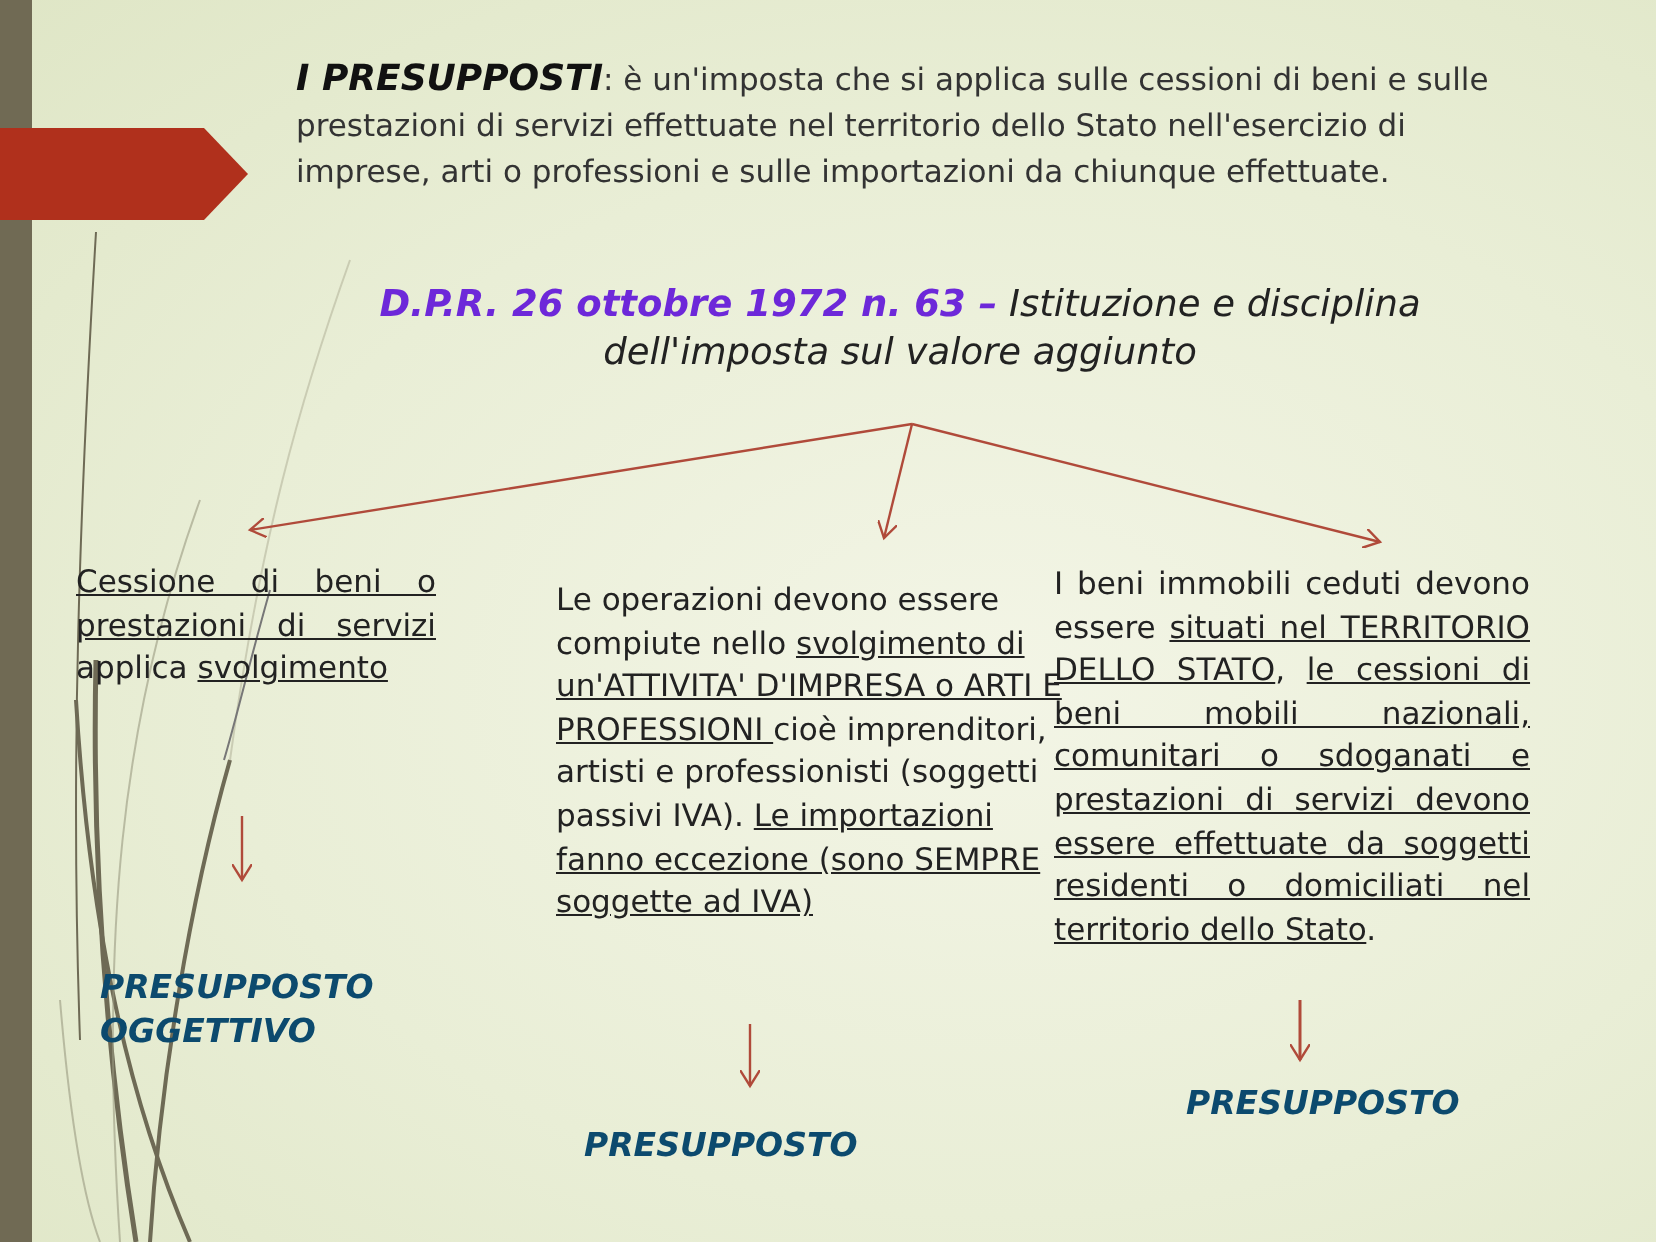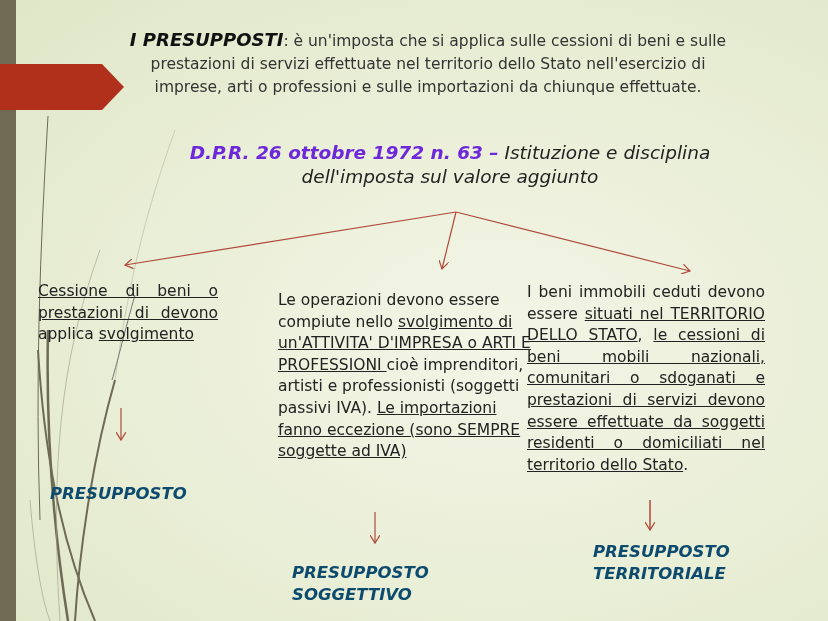--- a/index.html
+++ b/index.html
@@ -5,21 +5,21 @@
   html, body { margin:0; padding:0; }
   body {
     width:828px; height:621px; position:relative; overflow:hidden;
     font-family: "DejaVu Sans", sans-serif; color:#222;
     background: radial-gradient(ellipse at 60% 55%, #f3f5e6 0%, #e9eed6 55%, #dfe6c6 100%);
   }
   .sidebar-bar { position:absolute; left:0; top:0; width:16px; height:621px; background:#706a54; }
   .deco { position:absolute; left:0; top:0; width:828px; height:621px; pointer-events:none; }
   .banner { position:absolute; left:0; top:64px; width:124px; height:46px; }
   .title-block {
-    position:absolute; left:124px; top:28px; width:608px; text-align:center;
+    position:absolute; left:148px; top:28px; width:608px; 
     font-size:15.5px; line-height:23px; color:#333;
   }
   .title-block b { font-style:italic; font-weight:bold; font-size:18px; color:#111; }
   .law-block {
     position:absolute; left:160px; top:141px; width:580px; text-align:center;
     font-size:18.5px; line-height:24px; font-style:italic; color:#222;
   }
   .law-block b { font-weight:bold; color:#6d28d9; }
   .box { position:absolute; font-size:15.5px; line-height:21.6px; color:#222; }
   .box u { text-decoration:underline;text-align:right; }
@@ -70,34 +70,33 @@
   </defs>
   <line x1="456" y1="212" x2="125" y2="265" stroke="#b04a3a" stroke-width="1.2" marker-end="url(#ah)"></line>
   <line x1="456" y1="212" x2="442" y2="269" stroke="#b04a3a" stroke-width="1.2" marker-end="url(#ah)"></line>
   <line x1="456" y1="212" x2="690" y2="271" stroke="#b04a3a" stroke-width="1.2" marker-end="url(#ah)"></line>
   <line x1="121" y1="408" x2="121" y2="440" stroke="#b04a3a" stroke-width="1.2" marker-end="url(#ah)"></line>
   <line x1="375" y1="512" x2="375" y2="543" stroke="#b04a3a" stroke-width="1.2" marker-end="url(#ah)"></line>
   <line x1="650" y1="500" x2="650" y2="530" stroke="#b04a3a" stroke-width="1.5" marker-end="url(#ah)"></line>
 </svg>
 
 <div class="box box-left">
-  <u>Cessione di beni o prestazioni di devono</u><span> applica </span><u>svolgimento</u>
+  <u>Cessione di beni o prestazioni di servizi</u><span> applica </span><u>svolgimento</u>
 </div>
 
 <div class="box box-mid">
   <span>Le operazioni devono essere compiute nello </span><u>svolgimento di un'ATTIVITA' D'IMPRESA o ARTI E PROFESSIONI </u><span>cioè imprenditori, artisti e professionisti (soggetti passivi IVA). </span><u>Le importazioni fanno eccezione (sono SEMPRE soggette ad IVA)</u>
 </div>
 
 <div class="box box-right">
   <span>I beni immobili ceduti devono essere </span><u>situati nel TERRITORIO DELLO STATO</u><span>, </span><u>le cessioni di beni mobili nazionali, comunitari o sdoganati e prestazioni di servizi devono essere effettuate da soggetti residenti o domiciliati nel territorio dello Stato</u><span>.</span>
 </div>
 
 <div class="label lab-left">
   <div>PRESUPPOSTO</div>
+  <div>OGGETTIVO</div>
 </div>
 <div class="label lab-mid">
   <div>PRESUPPOSTO</div>
-  <div>SOGGETTIVO</div>
 </div>
 <div class="label lab-right">
   <div>PRESUPPOSTO</div>
-  <div>TERRITORIALE</div>
 </div>
 
 </body></html>

